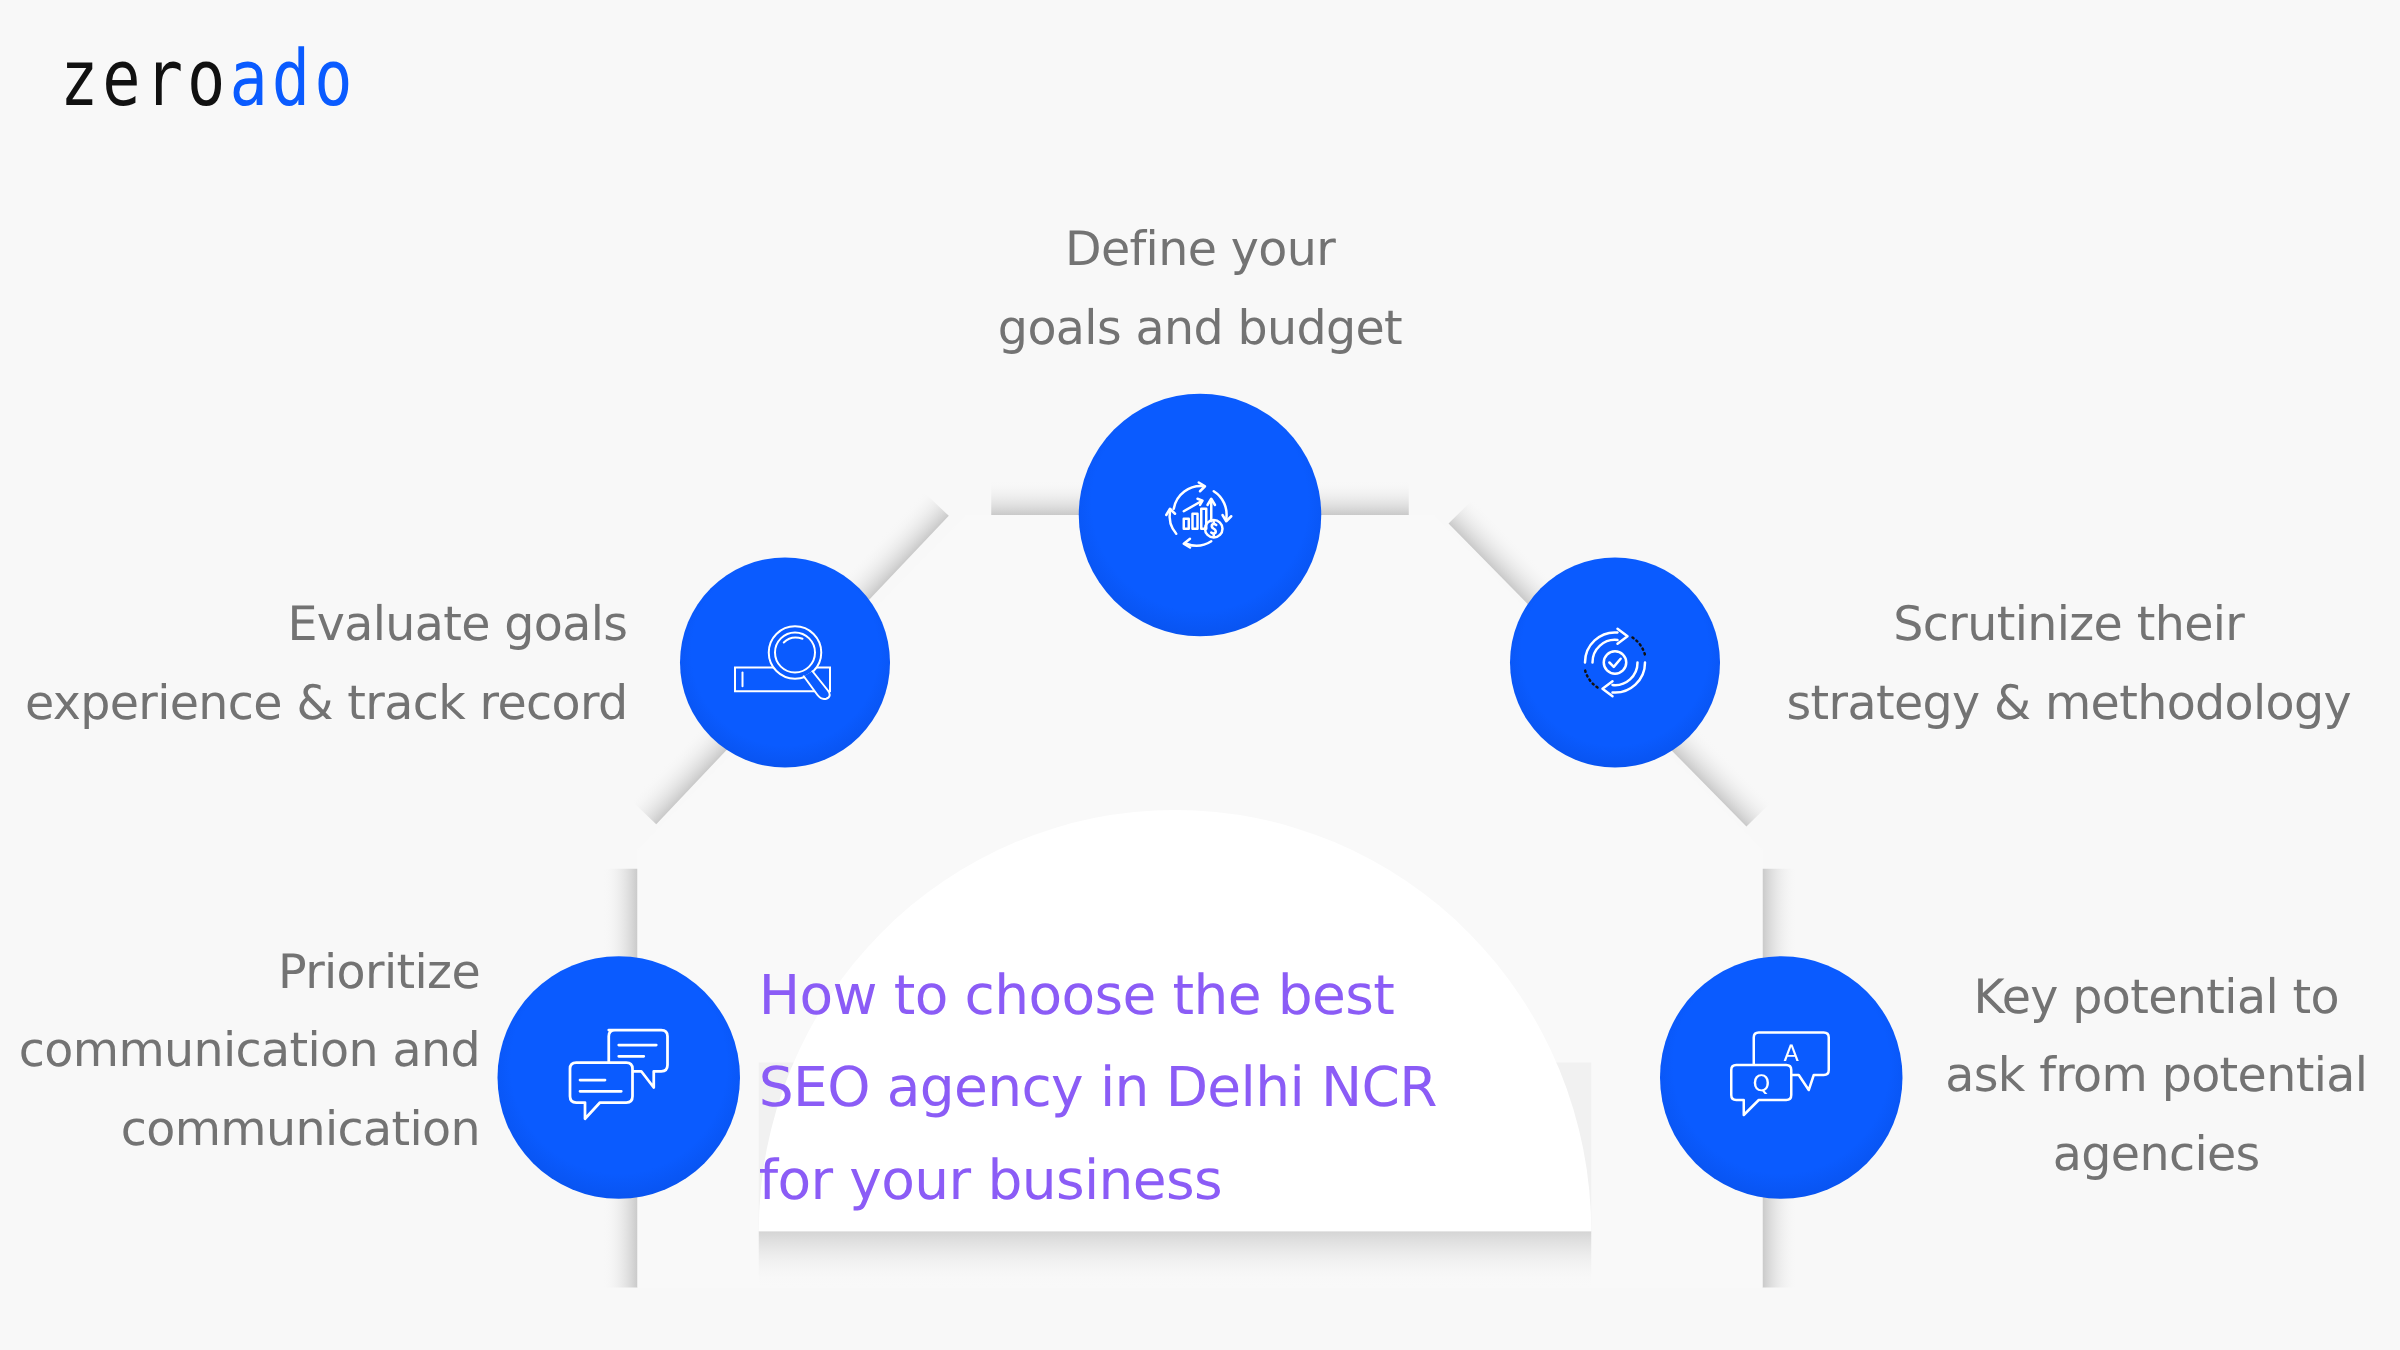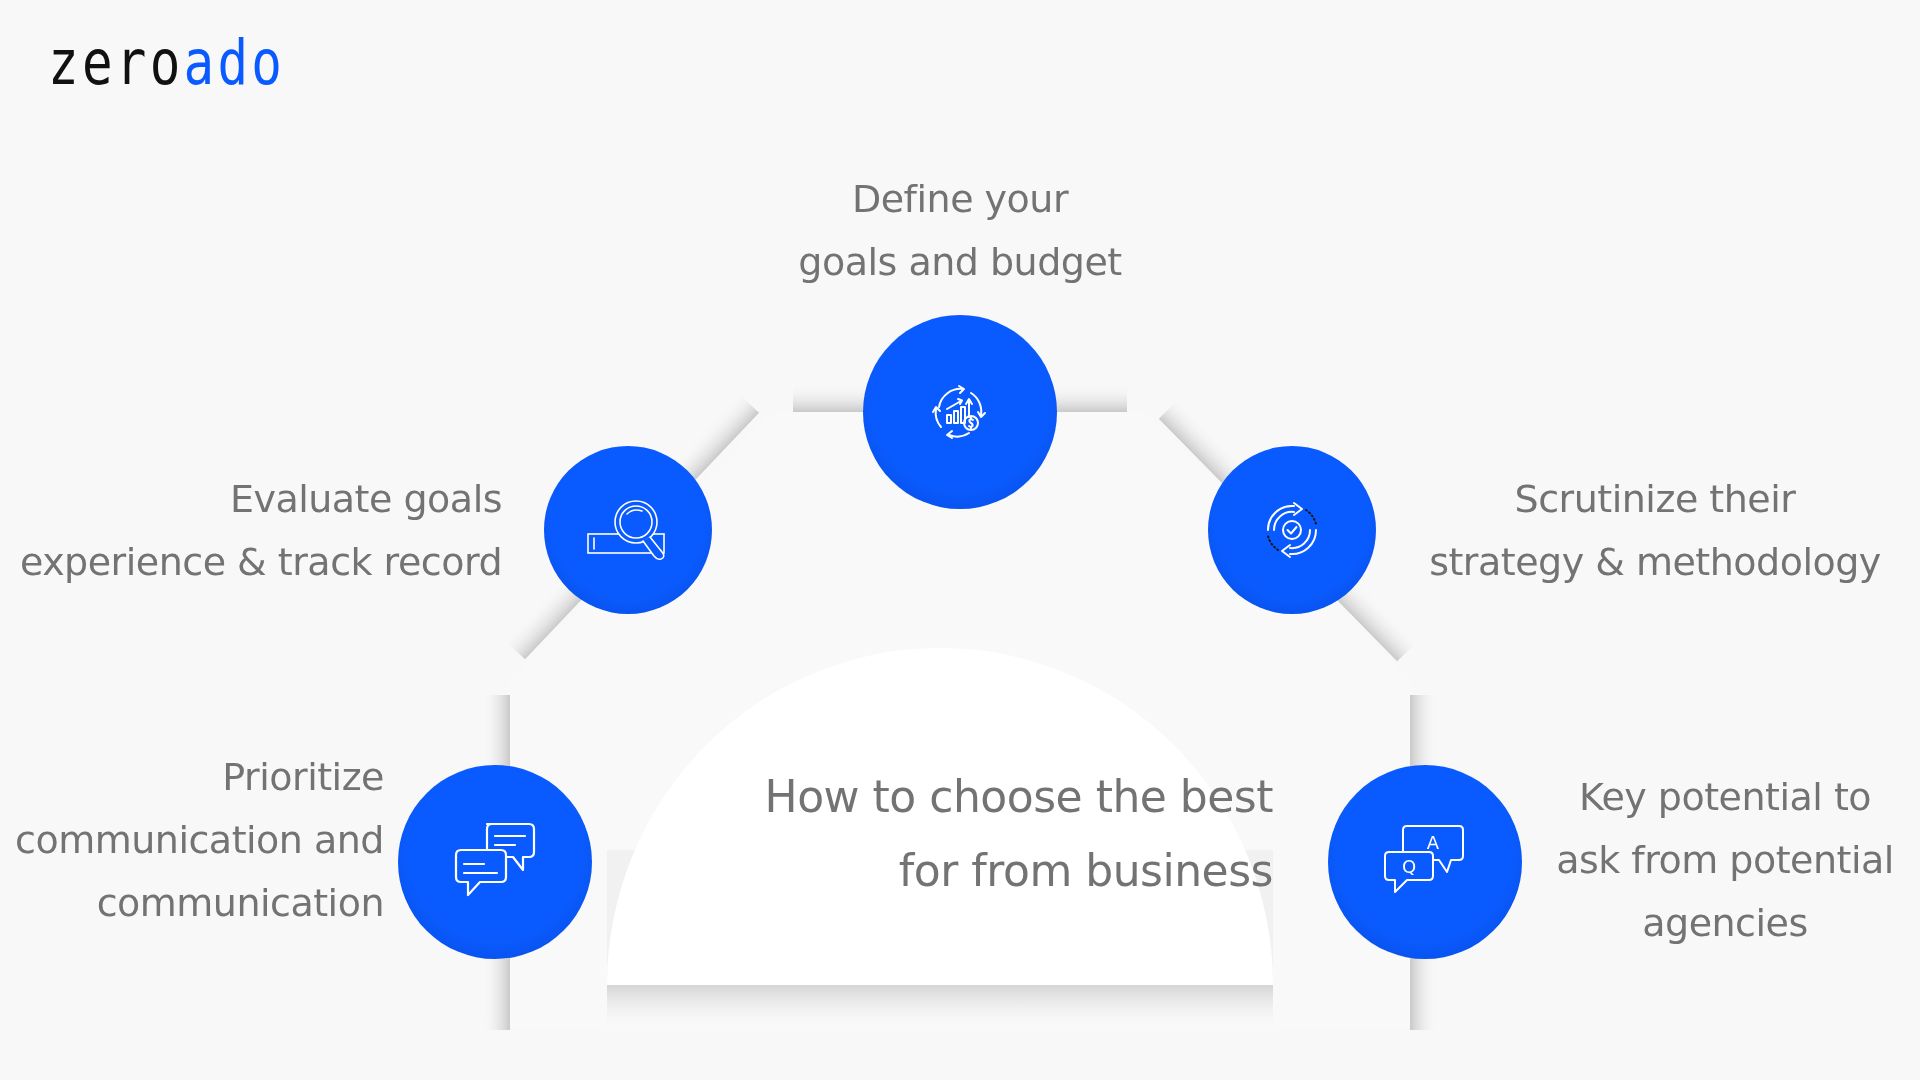--- a/index.html
+++ b/index.html
@@ -28,21 +28,21 @@
     font-family: "DejaVu Sans", sans-serif;
     font-size:38px; line-height:63px; letter-spacing:-0.5px;
     white-space:nowrap;
   }
   .label div { display:block; }
   .r { text-align:right; }
   .c { text-align:center; }
   .l { text-align:center; }
   .title {
     position:absolute; left:607px; top:760px; width:666px;
-    text-align:right; color:#737373;
+    text-align:left; color:#8b5cf6;
     font-family: "DejaVu Sans", sans-serif;
     font-size:44px; line-height:74px; letter-spacing:-0.5px;
   }
 </style>
 </head>
 <body>
 
 <svg class="bg" width="1920" height="1080">
   <defs>
     <linearGradient id="shL" x1="1" y1="0" x2="0" y2="0">
@@ -179,14 +179,15 @@
 </div>
 
 <div class="label l" style="left:1535px; top:766px; width:380px;">
   <div>Key potential to</div>
   <div>ask from potential</div>
   <div>agencies</div>
 </div>
 
 <div class="title">
   <div>How to choose the best</div>
-  <div>for from business</div>
+  <div>SEO agency in Delhi NCR</div>
+  <div>for your business</div>
 </div>
 
 </body></html>

